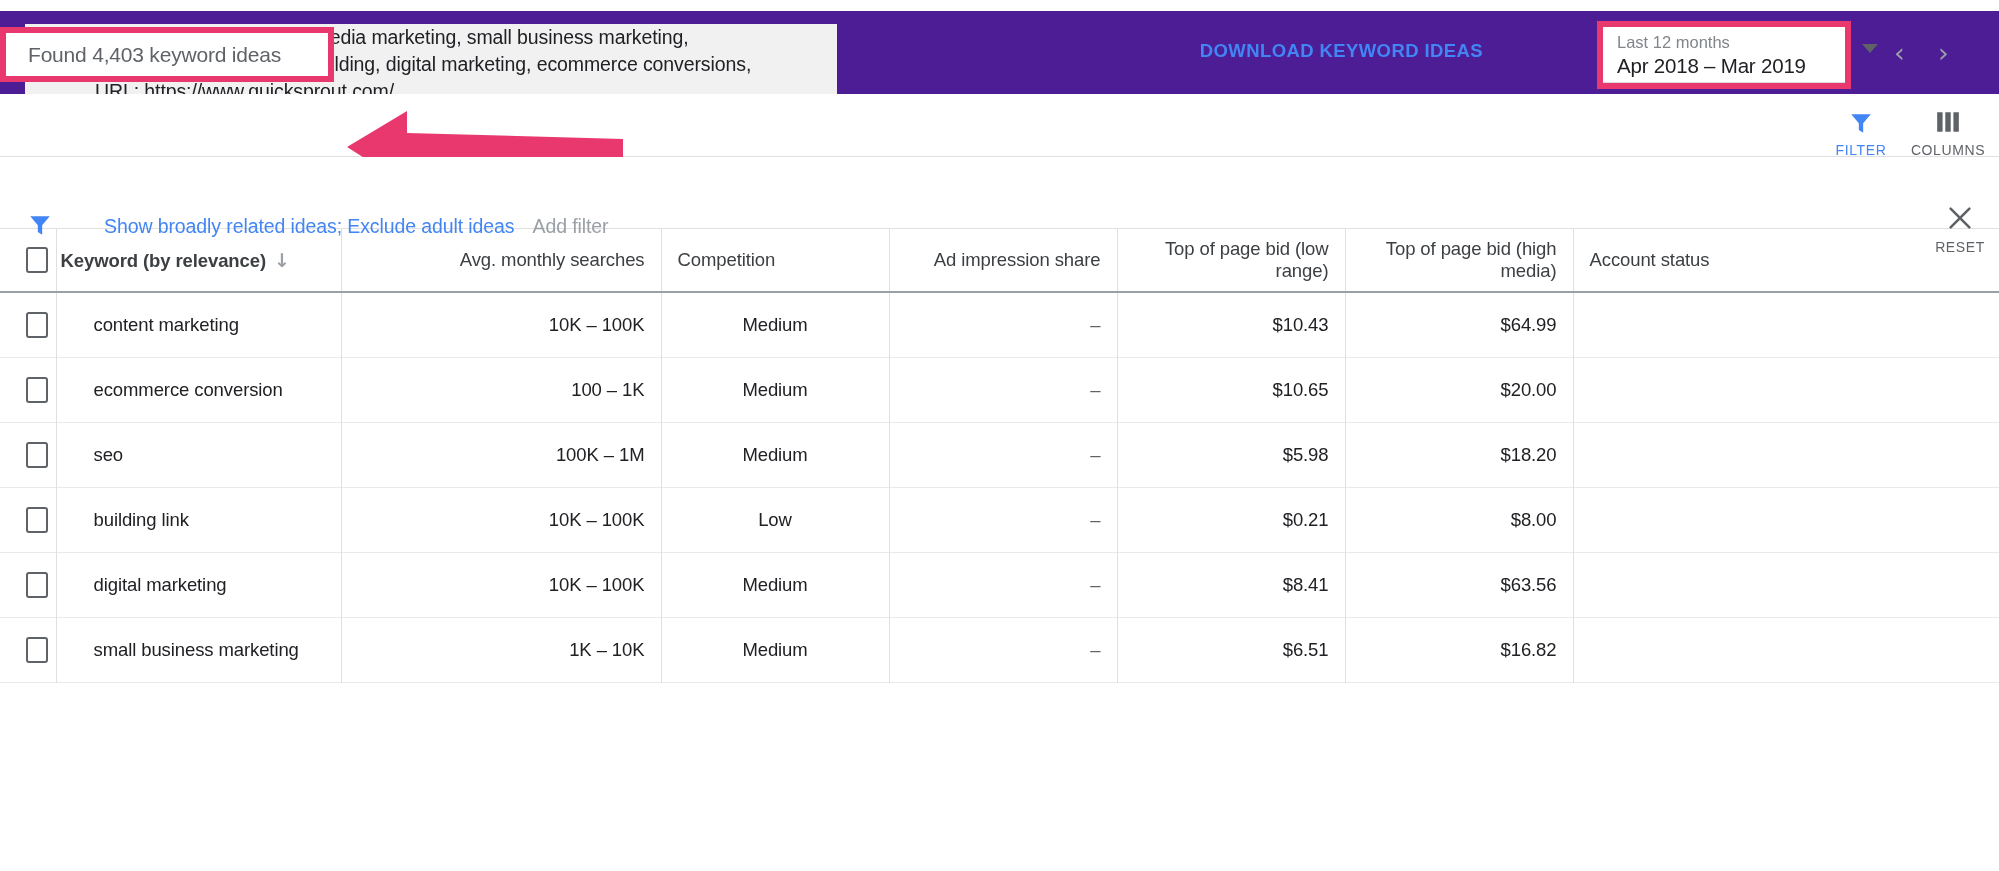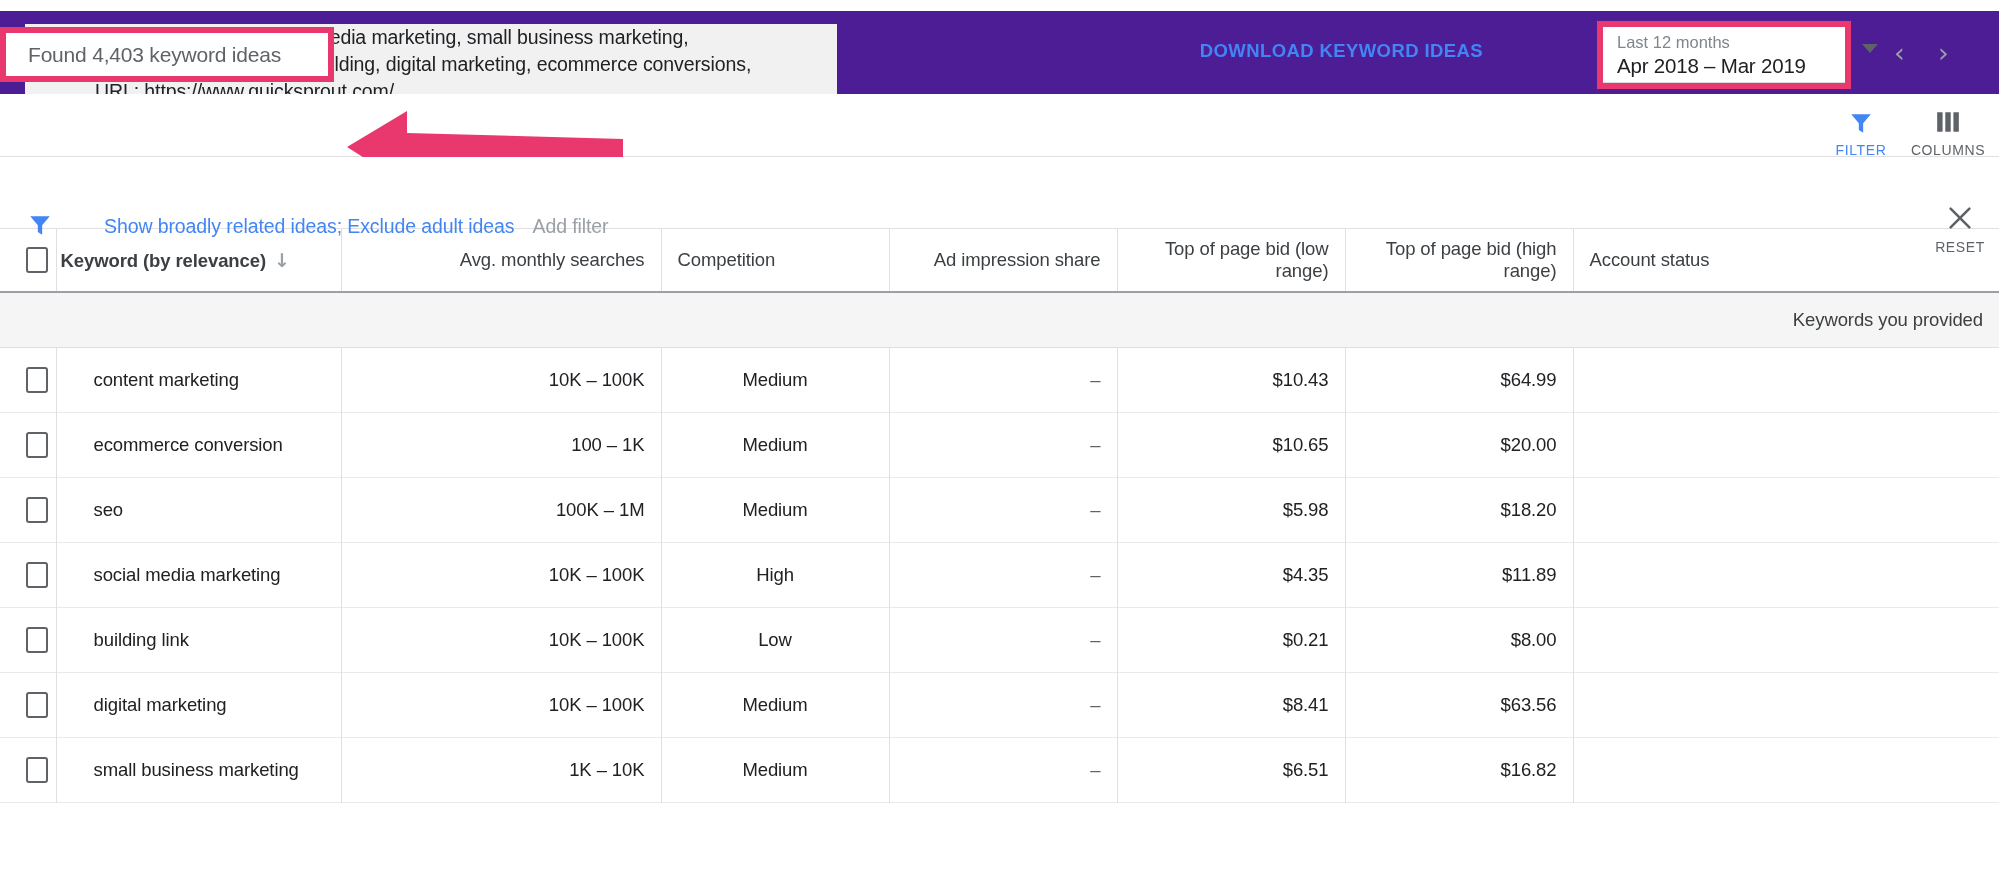--- a/index.html
+++ b/index.html
@@ -211,28 +211,25 @@
         <th class="c-check">
           <span class="cbox"></span>
         </th>
         <th class="c-keyword">
           <span>Keyword (by relevance)</span><span class="sort-arrow">↓</span>
         </th>
         <th class="c-avg">Avg. monthly searches</th>
         <th class="c-comp">Competition</th>
         <th class="c-ad">Ad impression share</th>
         <th class="c-bidlow">Top of page bid (low range)</th>
-        <th class="c-bidhigh">Top of page bid (high range)</th>
+        <th class="c-bidhigh">Top of page bid (high media)</th>
         <th class="c-acct">Account status</th>
       </tr>
     </thead>
     <tbody>
-      <tr class="group-row">
-        <td colspan="8">Keywords you provided</td>
-      </tr>
 
     <tr class="data-row">
           <td class="c-check"><span class="cbox"></span></td>
           <td class="c-keyword">content marketing</td>
           <td class="c-avg">10K – 100K</td>
           <td class="c-comp">Medium</td>
           <td class="c-ad dash">–</td>
           <td class="c-bidlow">$10.43</td>
           <td class="c-bidhigh">$64.99</td>
           <td class="c-acct"></td>
@@ -248,30 +245,20 @@
           <td class="c-acct"></td>
         </tr>
         <tr class="data-row">
           <td class="c-check"><span class="cbox"></span></td>
           <td class="c-keyword">seo</td>
           <td class="c-avg">100K – 1M</td>
           <td class="c-comp">Medium</td>
           <td class="c-ad dash">–</td>
           <td class="c-bidlow">$5.98</td>
           <td class="c-bidhigh">$18.20</td>
-          <td class="c-acct"></td>
-        </tr>
-        <tr class="data-row">
-          <td class="c-check"><span class="cbox"></span></td>
-          <td class="c-keyword">social media marketing</td>
-          <td class="c-avg">10K – 100K</td>
-          <td class="c-comp">High</td>
-          <td class="c-ad dash">–</td>
-          <td class="c-bidlow">$4.35</td>
-          <td class="c-bidhigh">$11.89</td>
           <td class="c-acct"></td>
         </tr>
         <tr class="data-row">
           <td class="c-check"><span class="cbox"></span></td>
           <td class="c-keyword">building link</td>
           <td class="c-avg">10K – 100K</td>
           <td class="c-comp">Low</td>
           <td class="c-ad dash">–</td>
           <td class="c-bidlow">$0.21</td>
           <td class="c-bidhigh">$8.00</td>

